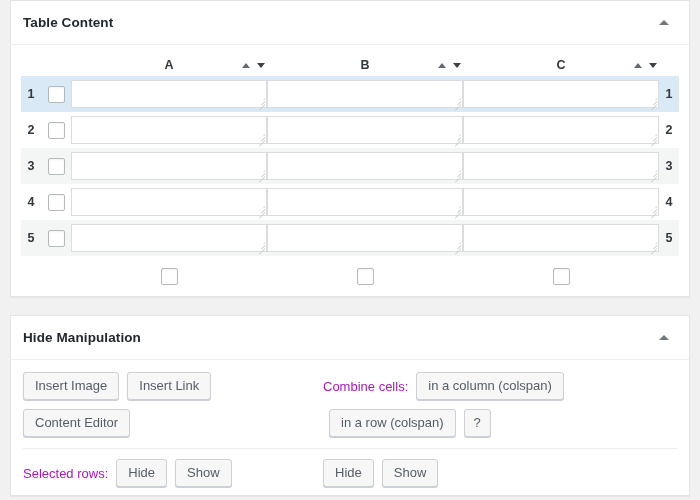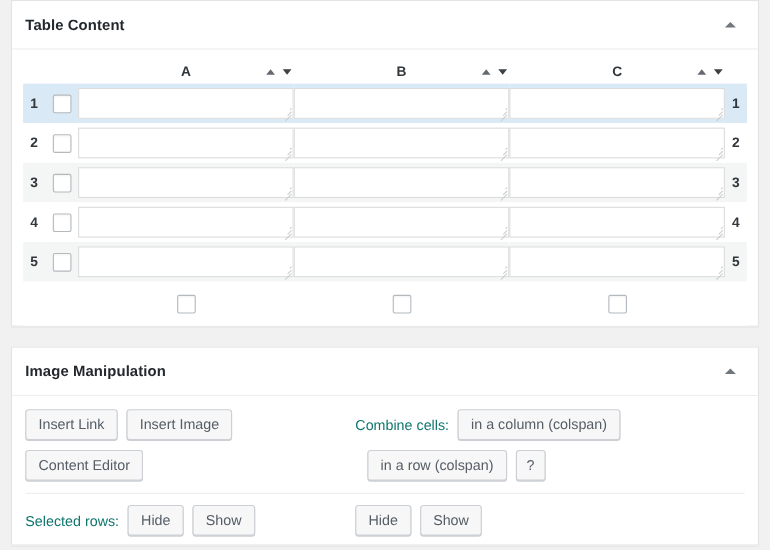--- a/index.html
+++ b/index.html
@@ -232,21 +232,21 @@
     gap: 8px;
     flex: 0 0 auto;
   }
   .group-right {
     display: flex;
     align-items: center;
     gap: 8px;
   }
   .inline-label {
     font-size: 13px;
-    color: #0f766e;
+    color: #a21caf;
     white-space: nowrap;
   }
   .btn {
     display: inline-flex;
     align-items: center;
     justify-content: center;
     height: 28px;
     padding: 0 11px;
     box-sizing: border-box;
     background: #f7f7f7;
@@ -536,44 +536,44 @@
             <td></td>
           </tr>
 
         </tbody>
       </table>
     </div>
   </section>
 
   <section class="postbox">
     <div class="postbox-header">
-      <span class="postbox-title">Image Manipulation</span>
+      <span class="postbox-title">Hide Manipulation</span>
       <button class="toggle-btn">
         <span class="tri-up"></span>
       </button>
     </div>
 
     <div class="manip-body">
 
       <div class="btn-row">
         <div class="group-left">
+          <button class="btn">Insert Image</button>
           <button class="btn">Insert Link</button>
-          <button class="btn">Insert Image</button>
         </div>
         <div class="group-right">
           <span class="inline-label">Combine cells:</span>
           <button class="btn">in a column (colspan)</button>
         </div>
       </div>
 
       <div class="btn-row">
         <div class="group-left">
           <button class="btn">Content Editor</button>
         </div>
-        <div class="group-right" style="margin-left:11px;">
+        <div class="group-right" style="margin-left:6px;">
           <button class="btn">in a row (colspan)</button>
           <button class="btn small-q">?</button>
         </div>
       </div>
 
       <div class="divider"></div>
 
       <div class="btn-row">
         <div class="group-left">
           <span class="inline-label">Selected rows:</span>

